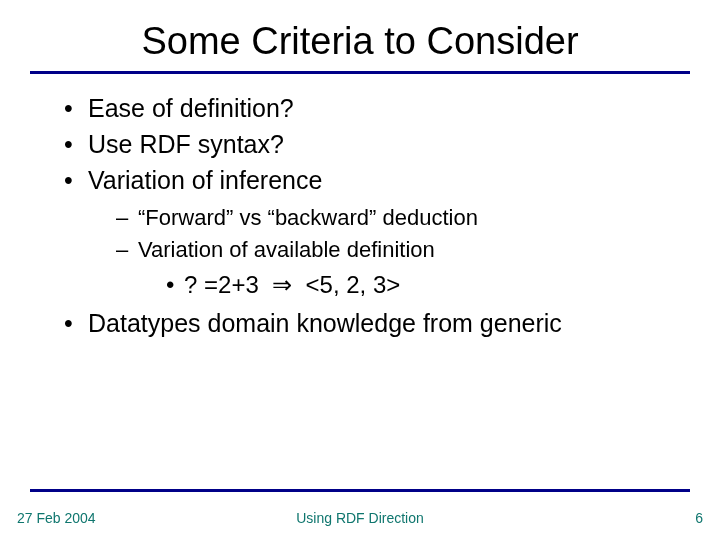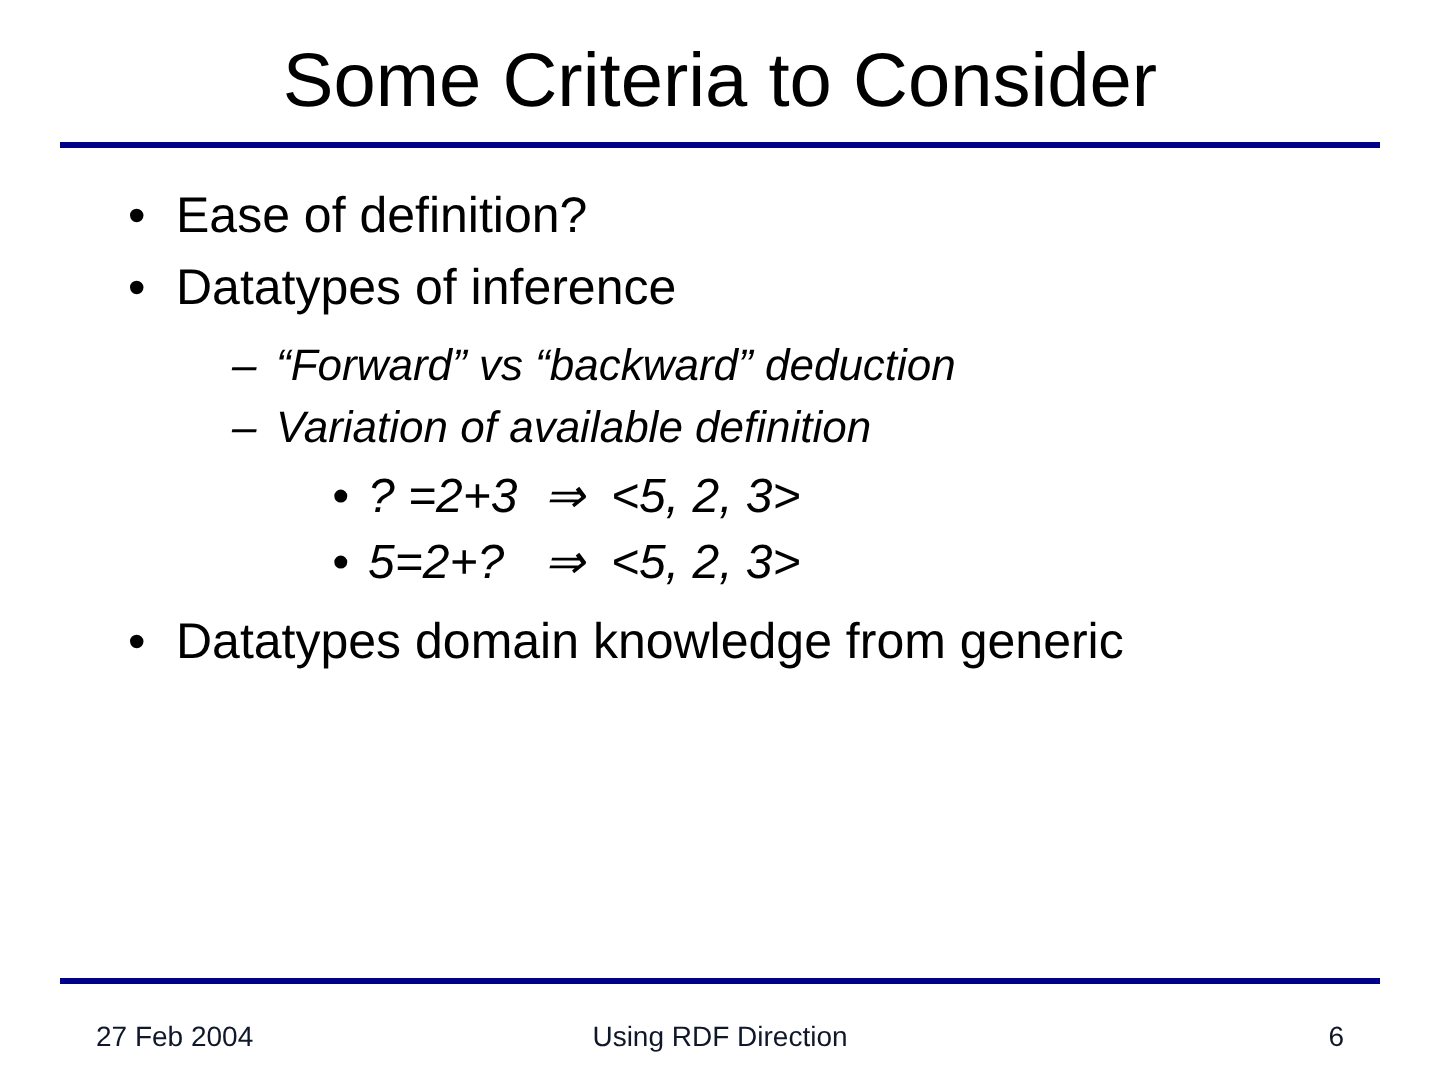--- a/index.html
+++ b/index.html
@@ -53,21 +53,20 @@
     list-style: none;
     margin: 6px 0 2px 0;
     padding: 0 0 0 28px;
     font-size: 22px;
     line-height: 1.35;
   }
   ul.level2 > li {
     position: relative;
     padding-left: 22px;
     margin: 2px 0;
-    font-style: italic;
   }
   ul.level2 > li::before {
     content: "–";
     position: absolute;
     left: 0;
     top: 0;
   }
   ul.level3 {
     list-style: none;
     margin: 4px 0 6px 0;
@@ -95,23 +94,23 @@
     border-top: 3px solid #000088;
   }
   .footer {
     position: absolute;
     left: 0;
     right: 0;
     bottom: 14px;
     display: flex;
     justify-content: space-between;
     align-items: flex-start;
-    padding: 0 48px;
+    padding: 0 17px;
     font-size: 14px;
-    color: #0f172a;
+    color: #0f766e;
   }
   .footer .center {
     position: absolute;
     left: 0;
     right: 0;
     text-align: center;
   }
   .footer .left, .footer .right {
     position: relative;
     z-index: 1;
@@ -121,29 +120,29 @@
 <body>
 
 <div class="slide">
 
   <div class="title">Some Criteria to Consider</div>
   <div class="rule-top"></div>
 
   <div class="content">
     <ul class="level1">
       <li>Ease of definition?</li>
+      <li>Use RDF syntax?</li>
       <li>
-        <span>Datatypes of inference</span>
+        <span>Variation of inference</span>
         <ul class="level2">
           <li>“Forward” vs “backward” deduction</li>
           <li>
             <span>Variation of available definition</span>
             <ul class="level3">
               <li>? =2+3  ⇒  &lt;5, 2, 3&gt;</li>
-              <li>5=2+?   ⇒  &lt;5, 2, 3&gt;</li>
             </ul>
           </li>
         </ul>
       </li>
       <li>Datatypes domain knowledge from generic</li>
     </ul>
   </div>
 
   <div class="footer-rule"></div>
   <div class="footer">

